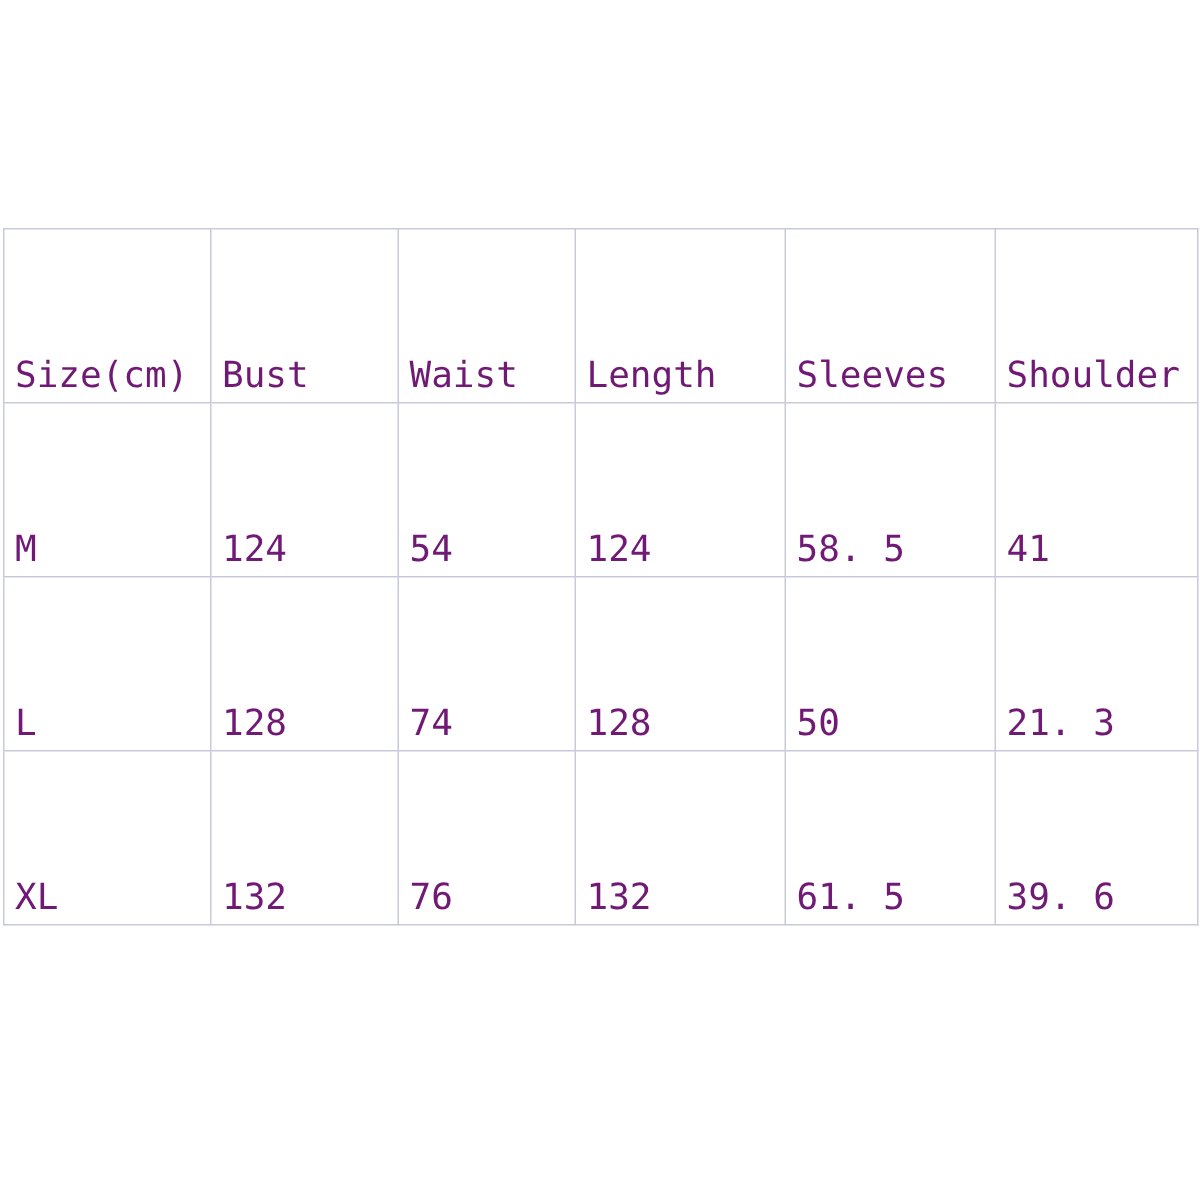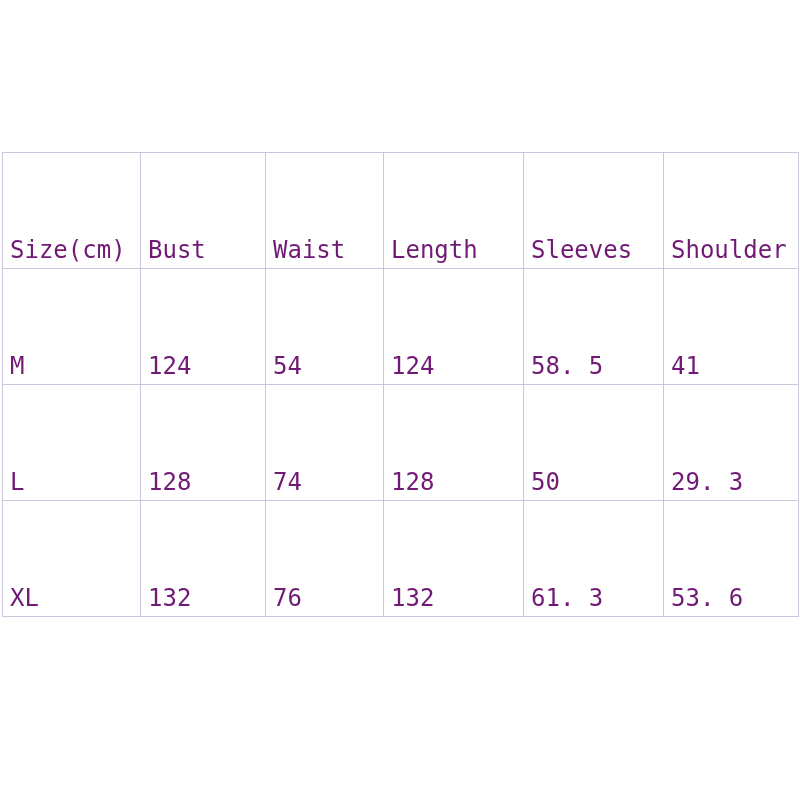--- a/index.html
+++ b/index.html
@@ -141,42 +141,42 @@
           <td>
             <span class="cell-text">74</span>
           </td>
           <td>
             <span class="cell-text">128</span>
           </td>
           <td>
             <span class="cell-text">50</span>
           </td>
           <td>
-            <span class="cell-text">29. 3</span>
+            <span class="cell-text">21. 3</span>
           </td>
         </tr>
 
         <tr>
           <td>
             <span class="cell-text">XL</span>
           </td>
           <td>
             <span class="cell-text">132</span>
           </td>
           <td>
             <span class="cell-text">76</span>
           </td>
           <td>
             <span class="cell-text">132</span>
           </td>
           <td>
-            <span class="cell-text">61. 3</span>
+            <span class="cell-text">61. 5</span>
           </td>
           <td>
-            <span class="cell-text">53. 6</span>
+            <span class="cell-text">39. 6</span>
           </td>
         </tr>
 
 
       </tbody>
     </table>
   </div>
 
 </div>
 

